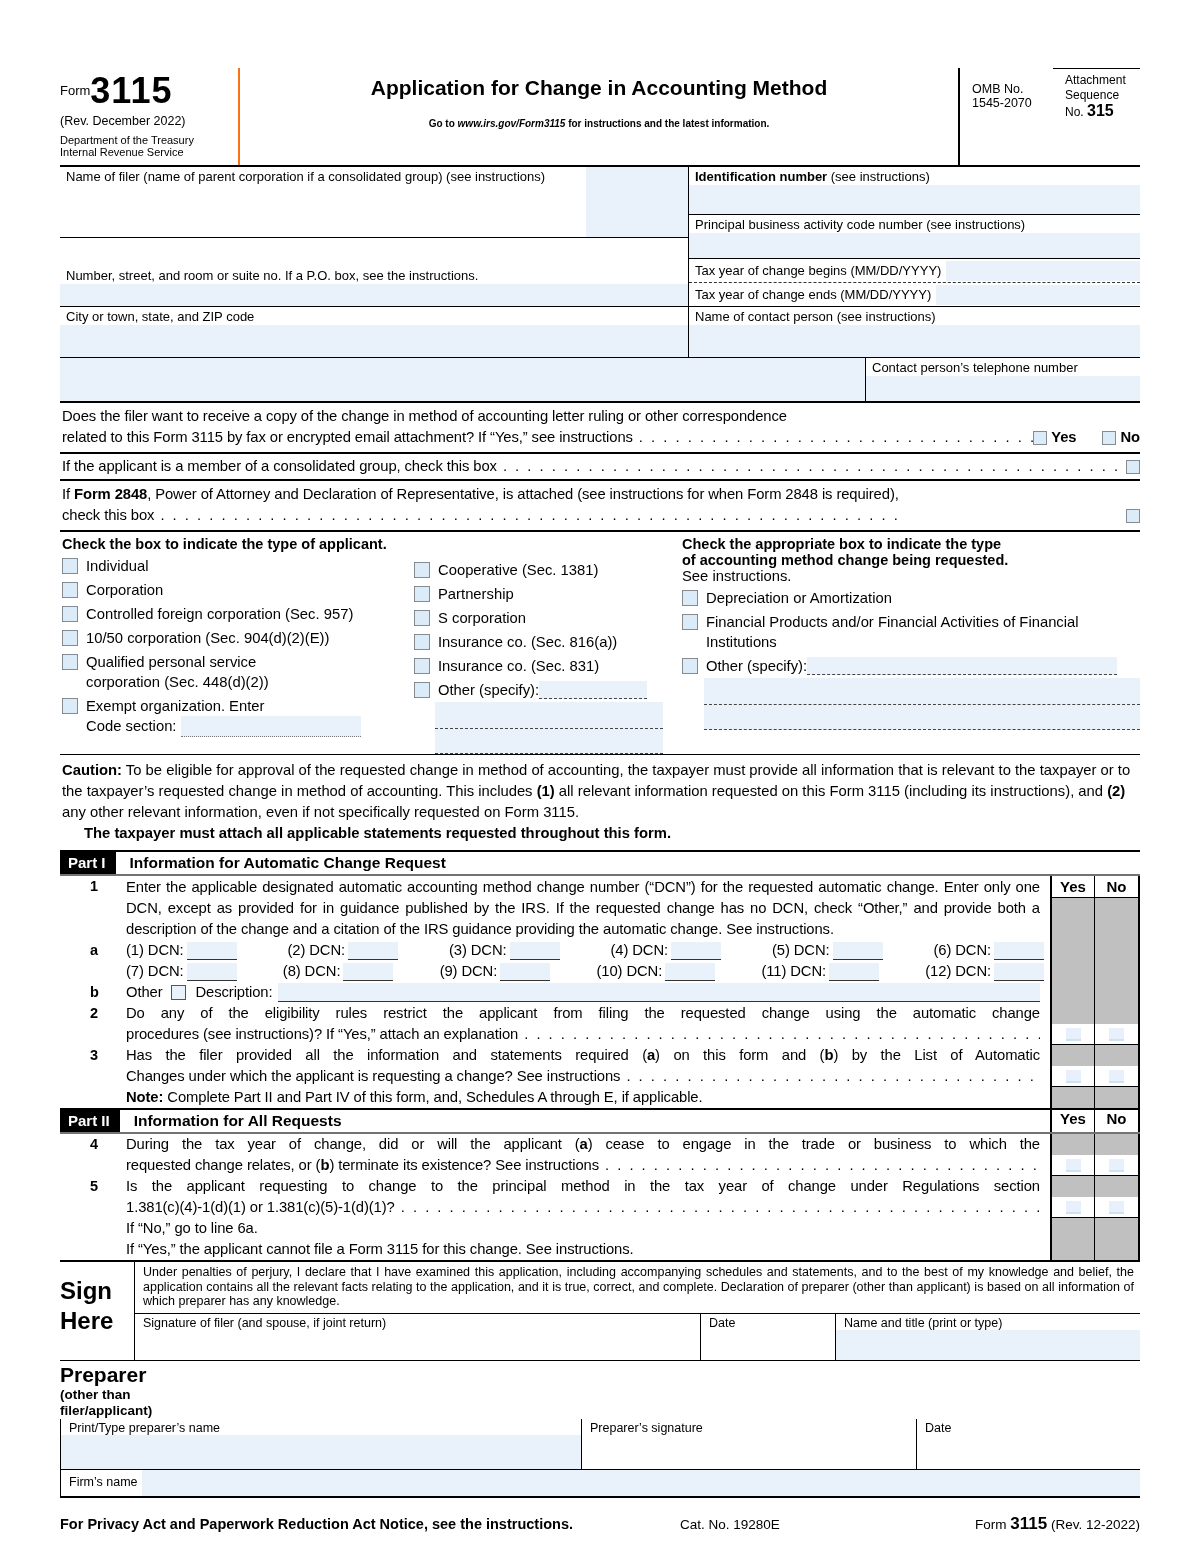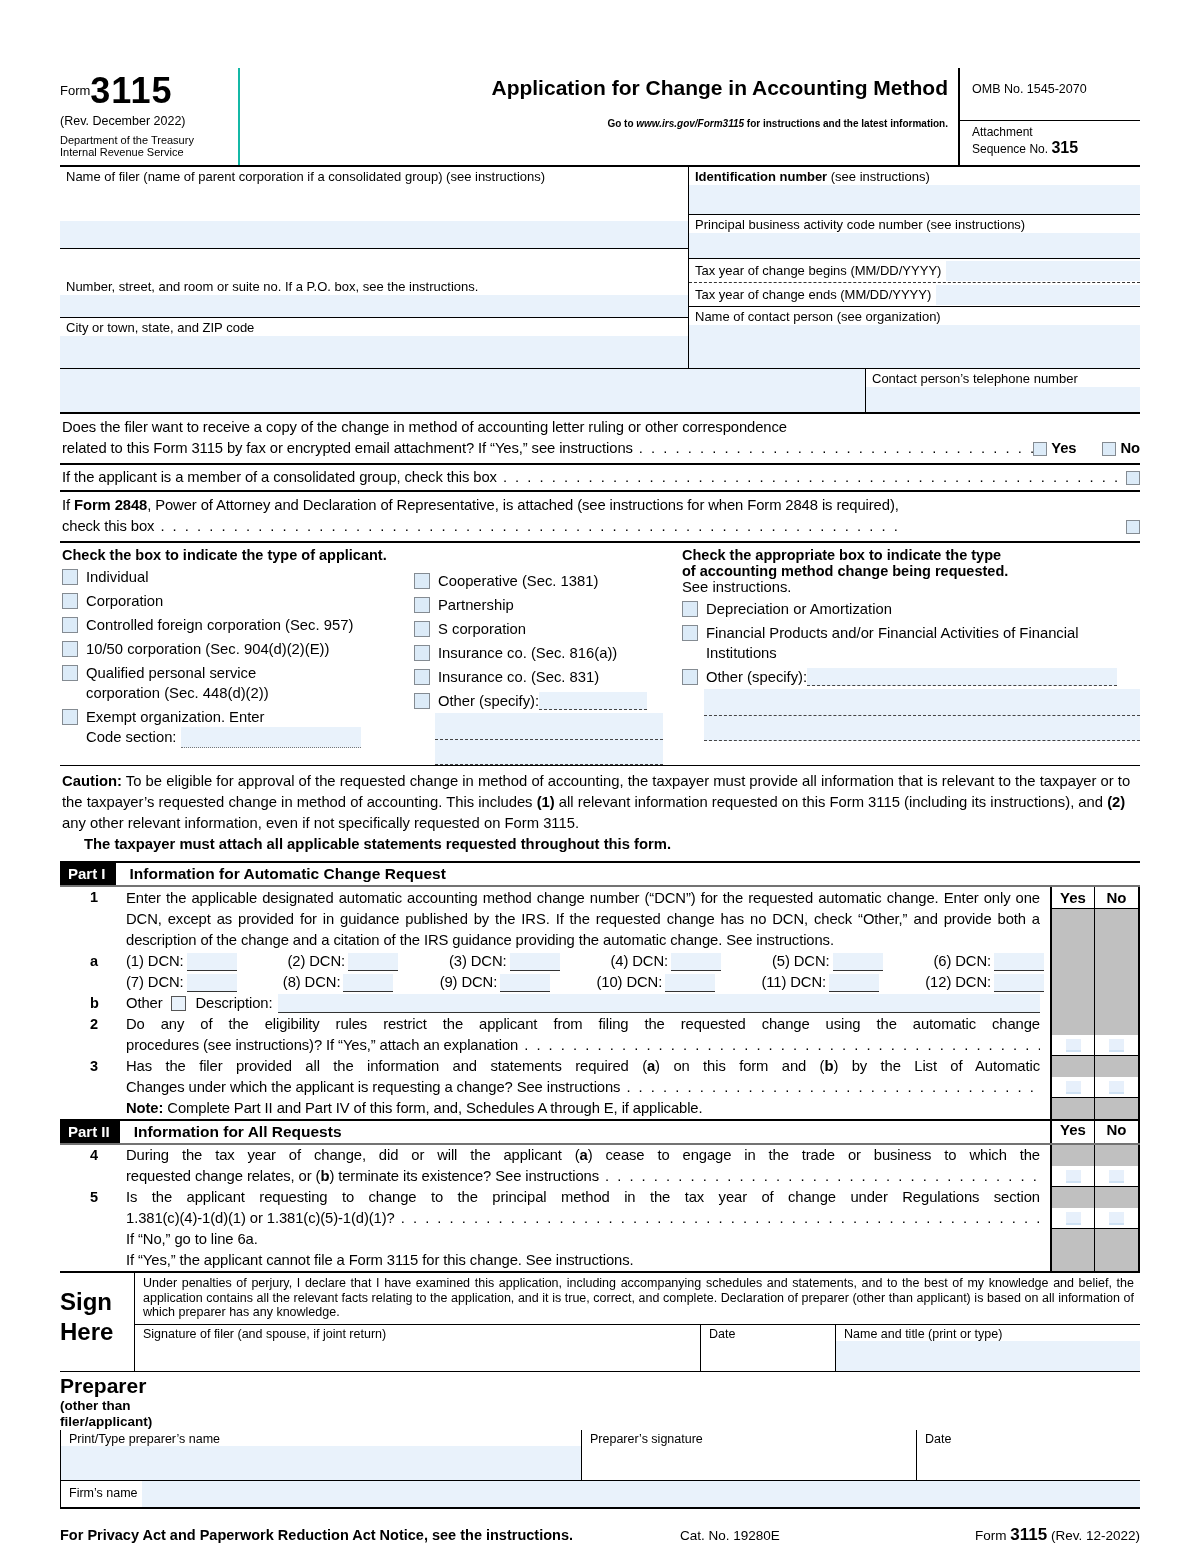--- a/index.html
+++ b/index.html
@@ -11,25 +11,25 @@
   }
   .page { width:1080px; }
 
   
   .hdr { display:flex; height:97px; }
   .hdr-left { width:178px; padding-top:2px; }
   .form-word { font-size:13px; vertical-align:8px; }
   .form-num-big { font-size:36px; font-weight:bold; letter-spacing:1px; }
   .rev { font-size:12.5px; margin-top:2px; }
   .agency { font-size:11px; line-height:12px; margin-top:6px; }
-  .hdr-mid { flex:1; border-left:2px solid #14b8a6; border-right:2px solid #000; text-align:right; padding:6px 10px 0 10px; display:flex; flex-direction:column; }
+  .hdr-mid { flex:1; border-left:2px solid #f97316; border-right:2px solid #000; text-align:center; padding:6px 10px 0 10px; display:flex; flex-direction:column; }
   .title { font-size:21px; font-weight:bold; margin-top:2px; }
   .subtitle { font-size:10px; font-weight:bold; margin-top:18px; }
   .subtitle .lnk { font-style:italic; }
-  .hdr-right { width:180px; font-size:12.5px; display:flex; flex-direction:column; }
+  .hdr-right { width:180px; font-size:12.5px; display:flex; flex-direction:row; }
   .omb { padding:14px 0 0 12px; height:52px; }
   .attach { border-top:1.5px solid #000; padding:4px 0 0 12px; line-height:15px; font-size:12px; }
   .attach b { font-size:16px; }
 
   
   .toptable { border-top:2px solid #000; border-bottom:2px solid #000; }
   .tt-main { display:flex; }
   .tt-left { width:628px; display:flex; flex-direction:column; }
   .tt-right { flex:1; border-left:1.5px solid #000; display:flex; flex-direction:column; }
   .lbl { font-size:13px; padding:2px 5px 1px 6px; line-height:15px; }
@@ -157,21 +157,21 @@
         <span>Attachment</span><br>
         <span>Sequence No.</span>
         <b>315</b>
       </div>
     </div>
   </div>
 
   <div class="toptable">
     <div class="tt-main">
       <div class="tt-left">
-        <div class="cell" style="height:82px; display:flex; flex-direction:column;gap:36px;">
+        <div class="cell" style="height:71px; display:flex; flex-direction:row;gap:36px;">
           <div class="lbl">Name of filer (name of parent corporation if a consolidated group) (see instructions)</div>
           <div class="blue fill"></div>
         </div>
         <div class="cell" style="height:41px; display:flex; flex-direction:column;margin-top:28px;">
           <div class="lbl">Number, street, and room or suite no. If a P.O. box, see the instructions.</div>
           <div class="blue fill"></div>
         </div>
         <div class="cell" style="height:50px; display:flex; flex-direction:column; border-bottom:none;">
           <div class="lbl">City or town, state, and ZIP code</div>
           <div class="blue fill"></div>
@@ -188,21 +188,21 @@
         </div>
         <div class="tt-row-inline dashed-b">
           <div class="lbl">Tax year of change begins (MM/DD/YYYY)</div>
           <div class="blue fill" style="height:20px;"></div>
         </div>
         <div class="tt-row-inline cell">
           <div class="lbl">Tax year of change ends (MM/DD/YYYY)</div>
           <div class="blue fill" style="height:20px;"></div>
         </div>
         <div class="cell" style="flex:1; display:flex; flex-direction:column; border-bottom:none;">
-          <div class="lbl">Name of contact person (see organization)</div>
+          <div class="lbl">Name of contact person (see instructions)</div>
           <div class="blue fill"></div>
         </div>
       </div>
     </div>
     <div class="tt-applicant">
       <div class="tt-app-l">
         <div class="blue fill"></div>
       </div>
       <div class="tt-app-r">
         <div class="lbl">Contact person’s telephone number</div>

